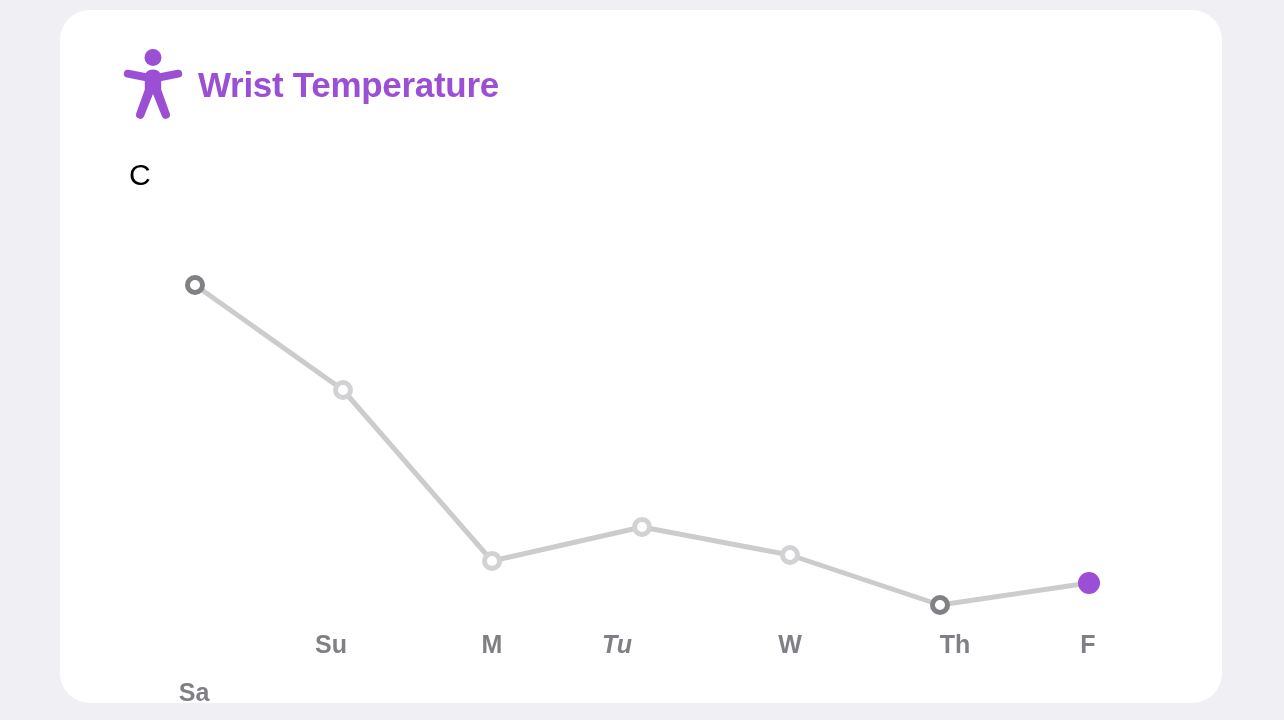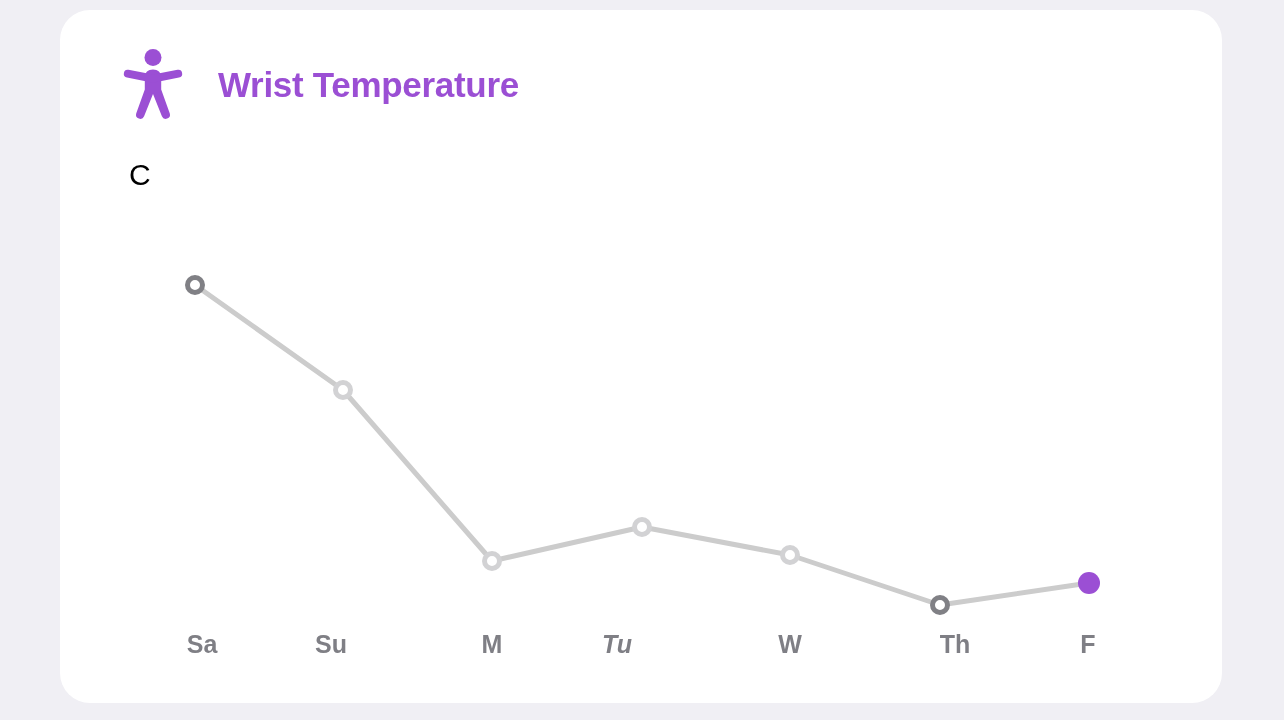--- a/index.html
+++ b/index.html
@@ -43,21 +43,20 @@
     display: block;
     flex: 0 0 auto;
   }
 
   .card-title {
     font-size: 35px;
     font-weight: bold;
     letter-spacing: -0.3px;
     line-height: 1;
     white-space: nowrap;
-    margin-left: 20px;
   }
 
   
   .reading {
     position: absolute;
     left: 60px;
     top: 150px;
     display: flex;
     align-items: baseline;
   }
@@ -156,21 +155,21 @@
           <circle cx="283" cy="380" r="7.5" fill="#FFFFFF" stroke="#D2D2D4" stroke-width="5"></circle>
           <circle cx="432" cy="551" r="7.5" fill="#FFFFFF" stroke="#D2D2D4" stroke-width="5"></circle>
           <circle cx="582" cy="517" r="7.5" fill="#FFFFFF" stroke="#D2D2D4" stroke-width="5"></circle>
           <circle cx="730" cy="545" r="7.5" fill="#FFFFFF" stroke="#D2D2D4" stroke-width="5"></circle>
           <circle cx="880" cy="595" r="7.5" fill="#FFFFFF" stroke="#808085" stroke-width="5"></circle>
           <circle cx="1029" cy="573" r="11" fill="#9B4FD4" stroke="none"></circle>
         </g>
     </svg>
 
     <div class="axis-labels" id="axis-labels">
-        <div class="axis-label" style="left: 142px;">Sa</div>
+        <div class="axis-label" style="left: 134px; margin-top: 48px;">Sa</div>
         <div class="axis-label" style="left: 271px;">Su</div>
         <div class="axis-label" style="left: 432px;">M</div>
         <div class="axis-label" style="left: 557px; font-style: italic;">Tu</div>
         <div class="axis-label" style="left: 730px;">W</div>
         <div class="axis-label" style="left: 895px;">Th</div>
         <div class="axis-label" style="left: 1028px;">F</div>
       </div>
   </div>
 
 </div>

